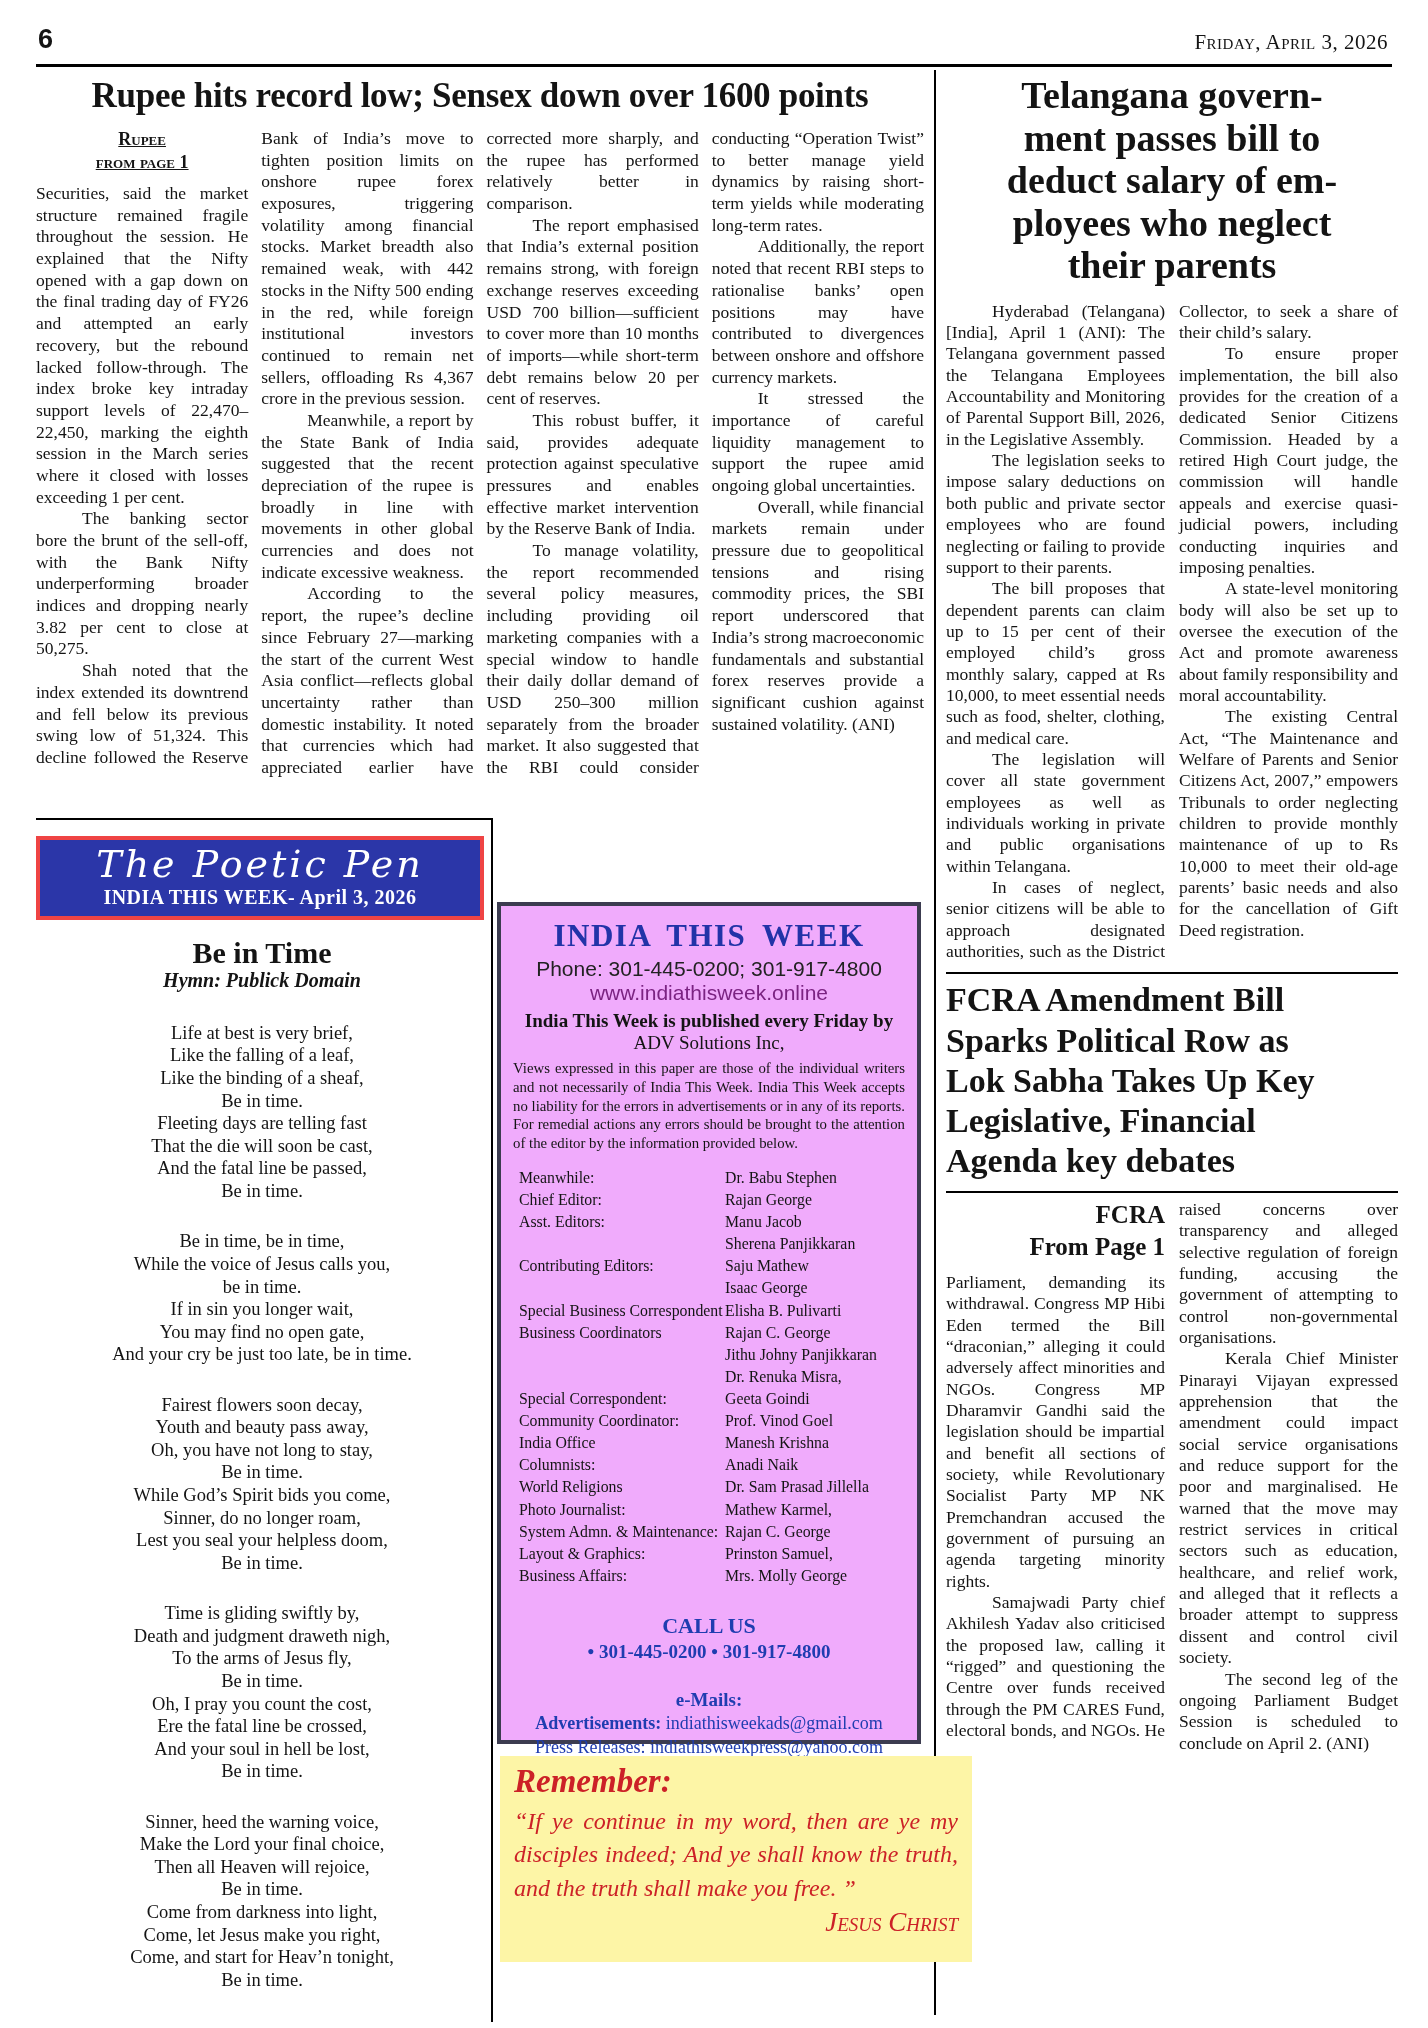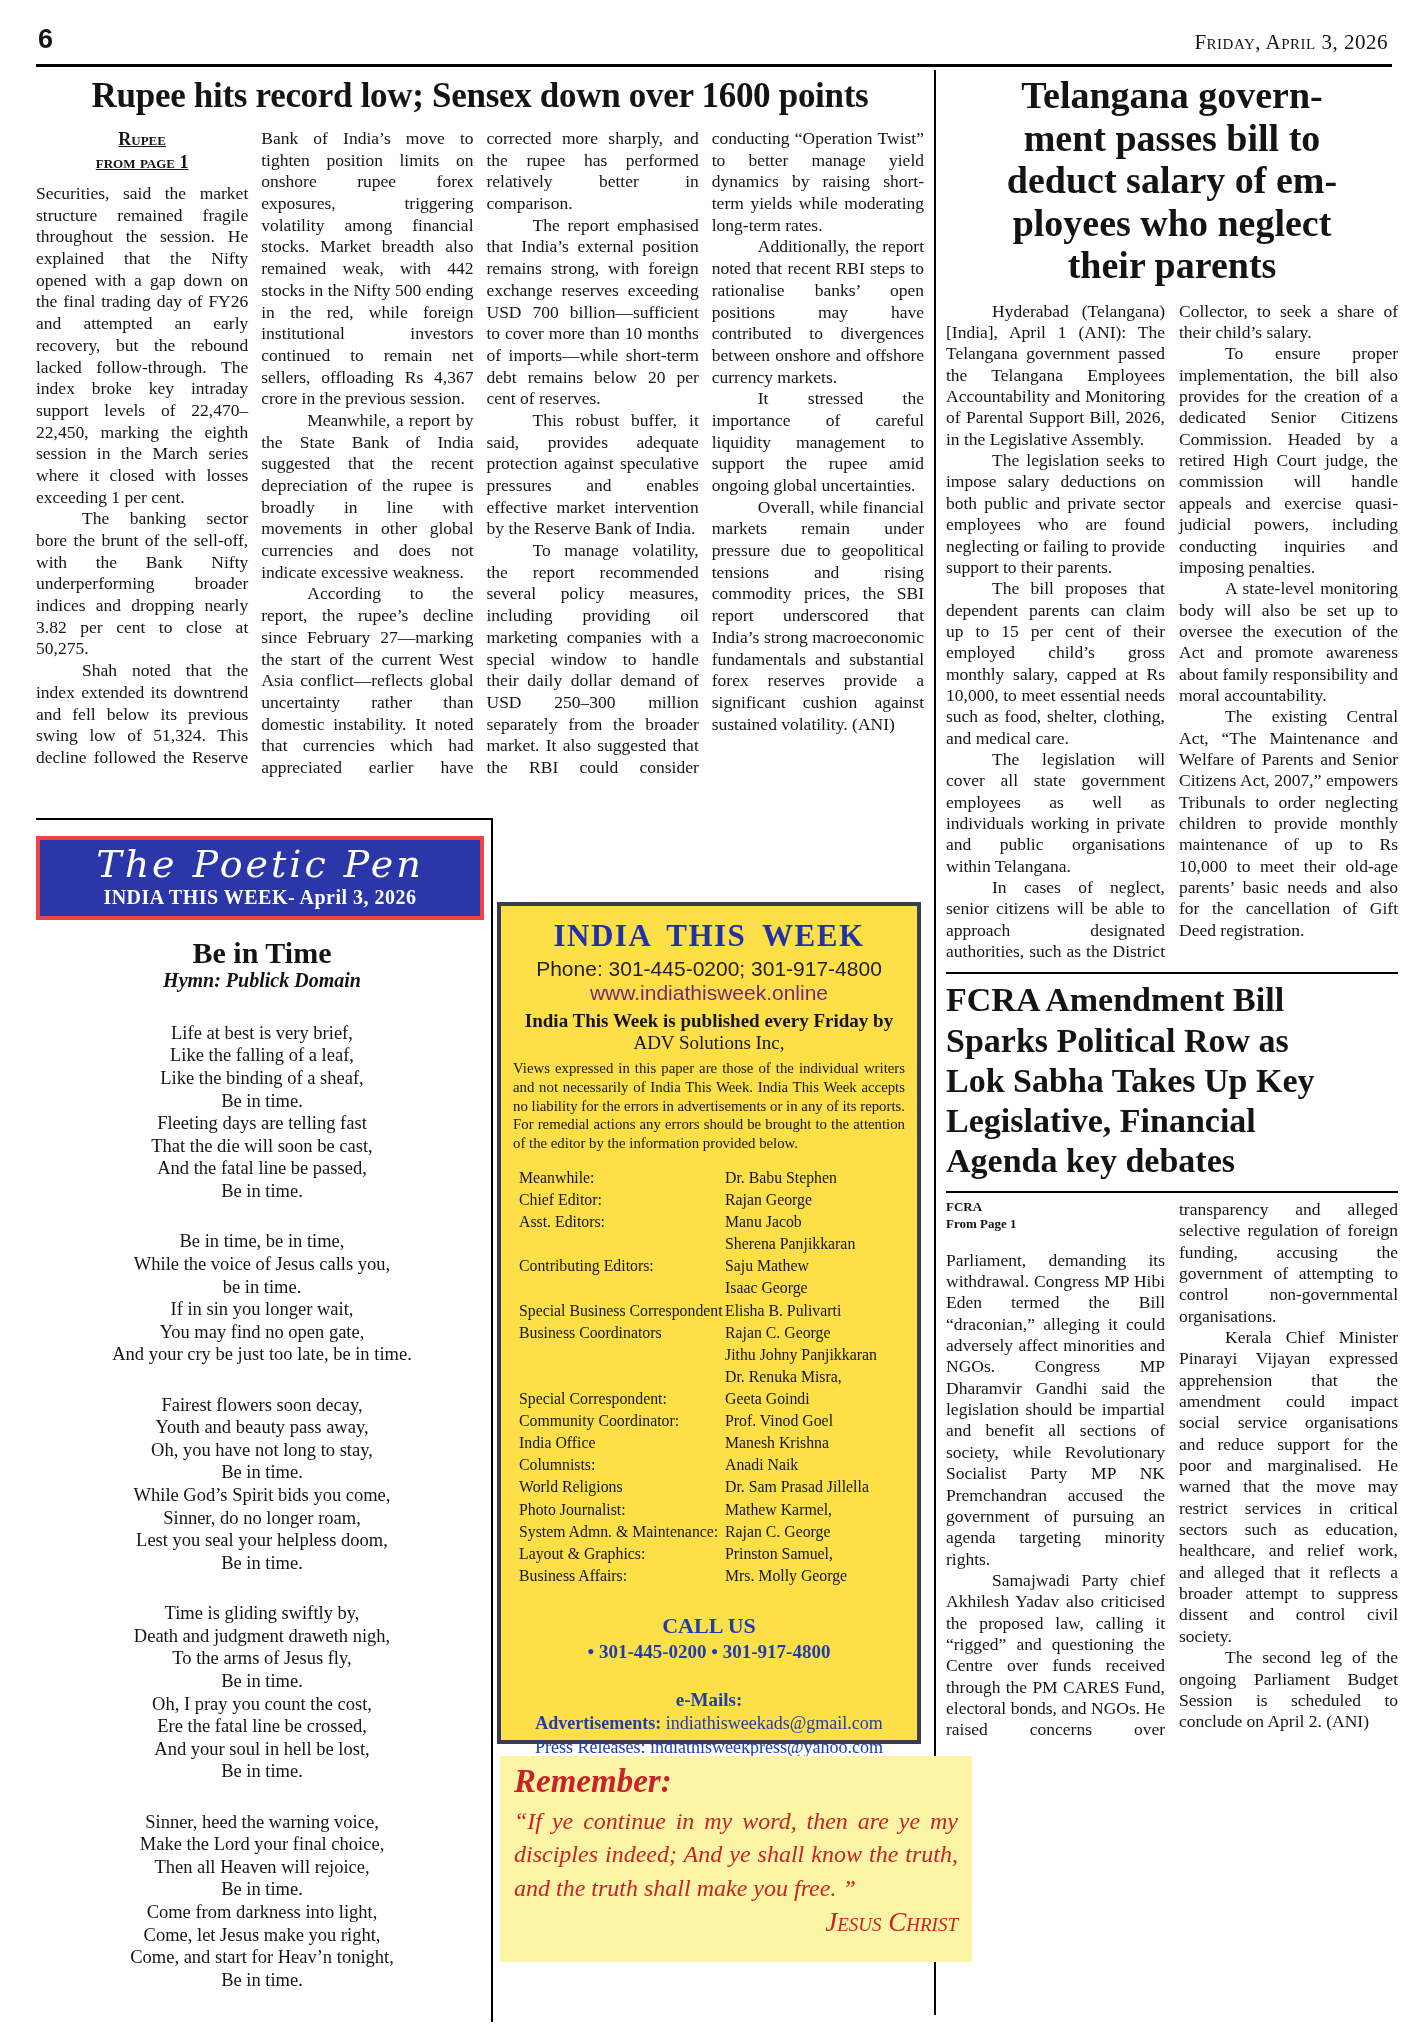--- a/index.html
+++ b/index.html
@@ -31,37 +31,37 @@
                     white-space:nowrap; letter-spacing:-0.3px; }
   .cols4 { column-count:4; column-gap:13px; text-align:justify;
            font-size:17.5px; line-height:1.24; }
 
   
   .right-col { position:absolute; left:946px; top:74px; width:452px; }
   .tel-headline { font-weight:bold; font-size:38px; line-height:1.12; text-align:center; margin:0 0 14px; }
   .cols2 { column-count:2; column-gap:14px; text-align:justify; font-size:17.5px; line-height:1.22; }
   .rule2 { border:none; height:2px; background:#000; margin:10px 0 6px; }
   .fcra-headline { font-weight:bold; font-size:34px; line-height:1.18; text-align:left; margin:6px 0 8px; }
-  .fcra-kicker { text-align:left; font-weight:bold; font-size:13px; line-height:1.3; margin-bottom:17px; }
+  .fcra-kicker { text-align:right; font-weight:bold; font-size:25px; line-height:1.3; margin-bottom:8px; }
 
   
   .poetic { position:absolute; left:36px; top:836px; width:452px; }
   .poetic-header { background:#2b36a8; border:4px solid #ef4444; color:#fff; text-align:center;
                    margin:0 4px 0 0; padding:5px 4px 7px; }
   .pp-title { font-family:"DejaVu Serif", serif; font-style:italic; font-size:38px;
               line-height:1.05; letter-spacing:3px; }
   .pp-sub   { font-size:20px; font-weight:bold; letter-spacing:.5px; margin-top:1px; }
   .poem { text-align:center; margin-top:16px; }
   .poem-title { font-size:30px; font-weight:bold; line-height:1.1; }
   .poem-sub   { font-size:20px; font-weight:bold; font-style:italic; margin-bottom:30px; }
   .stanza { margin-bottom:28px; font-size:18.5px; line-height:1.22; }
 
   
   .itw { position:absolute; left:497px; top:902px; width:424px; height:842px; box-sizing:border-box;
-         background:#fde047; border:4px solid #3c3c50; padding:12px 12px; text-align:center; }
+         background:#f0abfc; border:4px solid #3c3c50; padding:12px 12px; text-align:center; }
   .itw-title { color:#2233a8; font-weight:bold; font-size:31px; letter-spacing:1.5px; word-spacing:7px; }
   .itw-phone { font-family:"Liberation Sans", sans-serif; font-size:21px; color:#222; margin-top:3px; }
   .itw-web   { font-family:"Liberation Sans", sans-serif; font-size:21px; color:#7b2382; }
   .itw-pub1  { font-weight:bold; font-size:19px; margin-top:5px; }
   .itw-pub2  { font-size:19px; }
   .itw-disclaimer { text-align:justify; font-size:14.8px; line-height:1.27; margin-top:5px; }
   .staff { margin:14px 0 0 6px; text-align:left; font-size:15.8px; line-height:1.4; }
   .staff-row { display:grid; grid-template-columns:minmax(206px,max-content) 1fr; }
   .callus-title   { color:#1f3db0; font-weight:bold; font-size:22px; margin-top:26px; }
   .callus-numbers { color:#1f3db0; font-weight:bold; font-size:19px; margin-top:2px; }

